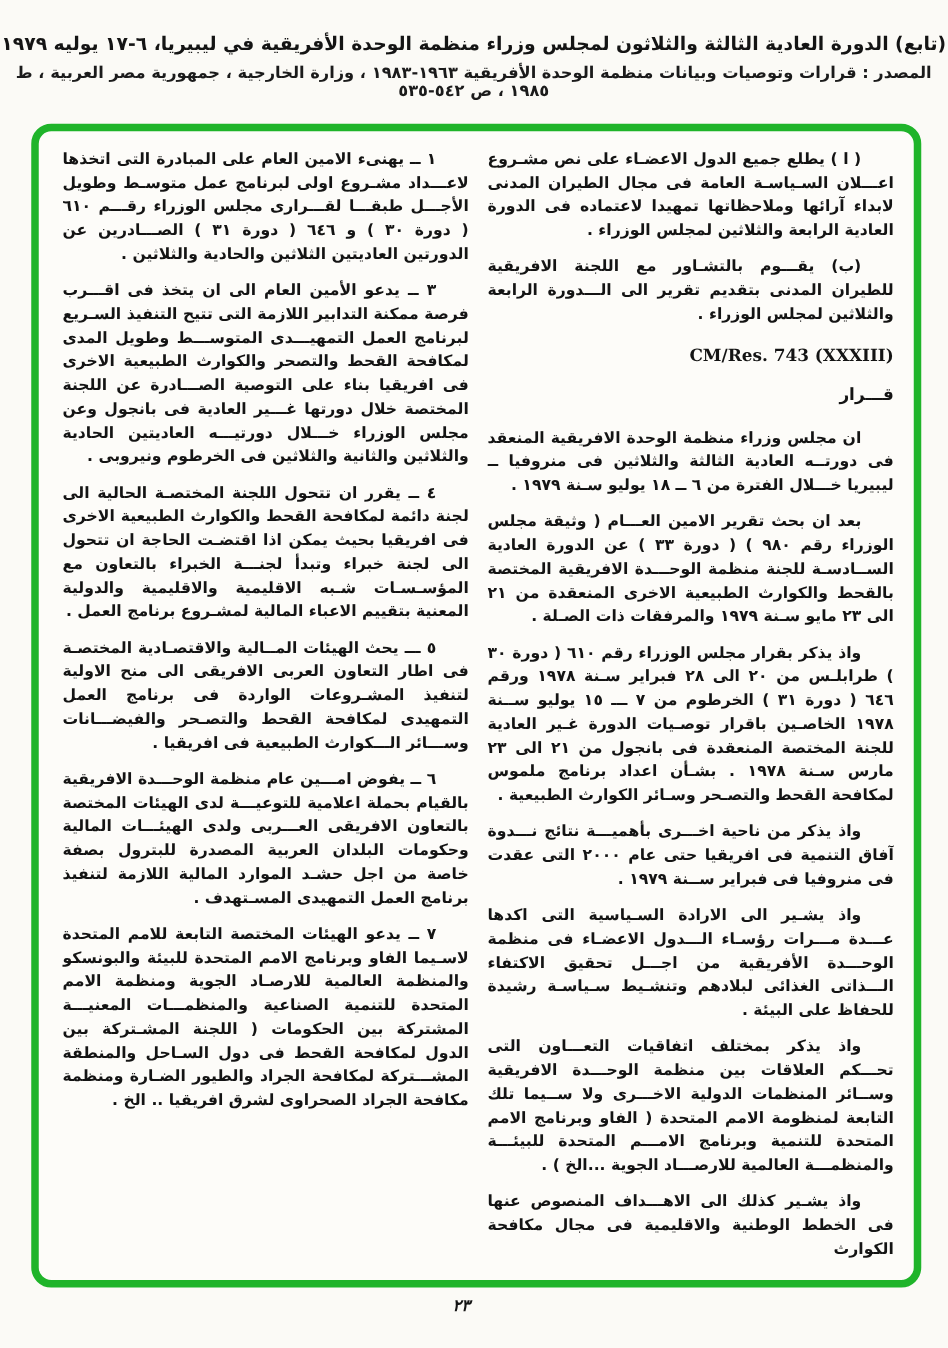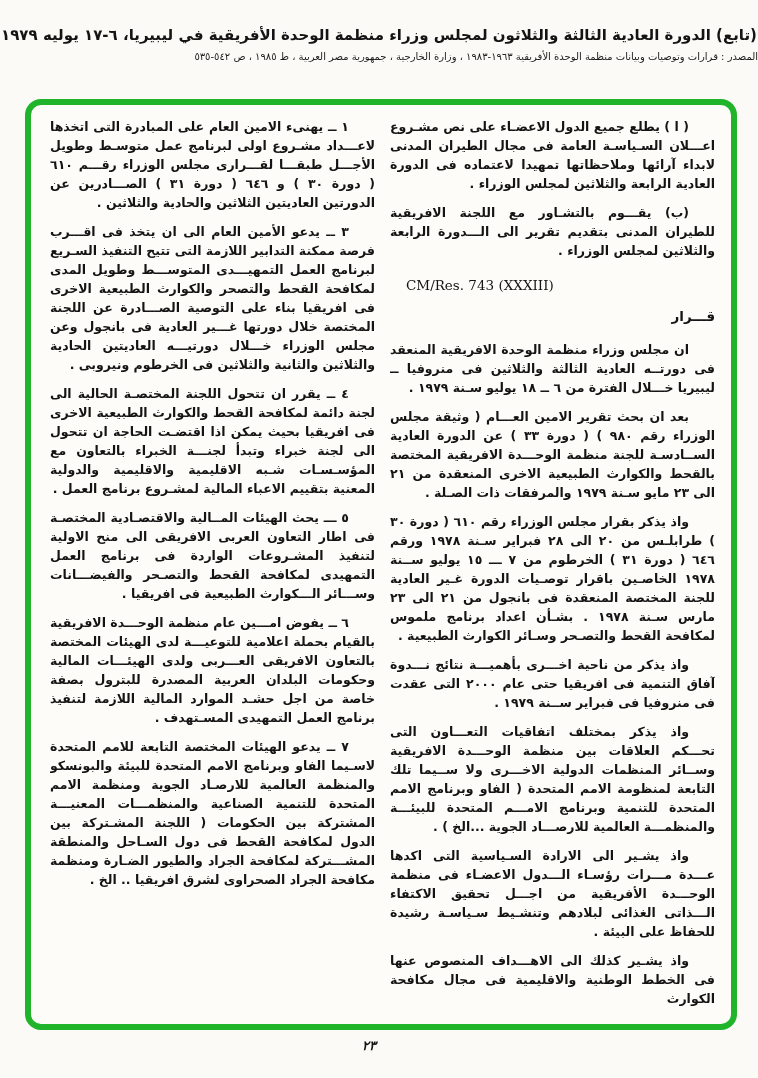--- a/index.html
+++ b/index.html
@@ -20,24 +20,23 @@
     text-align: center;
     padding-top: 26px;
   }
   .hdr-title {
     font-size: 15px;
     font-weight: bold;
     letter-spacing: 0;
   }
   .hdr-source {
     margin-top: 7px;
-    font-size: 10px;
-    font-weight: normal;
+    font-size: 13px;
+    font-weight: bold;
     color: #1b1b1b;
-    text-align: right;
   }
   
   .frame {
     position: absolute;
     left: 25px; top: 99px;
     width: 712px; height: 931px;
     box-sizing: border-box;
     border: 6px solid #1fb42a;
     border-radius: 16px;
     background: #fdfcf9;
@@ -56,25 +55,25 @@
     font-weight: bold;
     overflow: hidden;
   }
   .para {
     margin: 0 0 10px 0;
     text-indent: 26px;       
   }
   .para.flush { text-indent: 0; }
   .res-num {
     direction: ltr;
-    text-align: left;
+    text-align: right;
     font-family: "DejaVu Serif", serif;
-    font-weight: normal;
+    font-weight: bold;
     font-size: 13.5px;
-    margin: 16px 0 12px 16px;
+    margin: 16px 0 12px 4px;
   }
   .h-center {
     text-align: right;
     font-weight: bold;
     font-size: 13.5px;
     margin: 0 0 14px 0;
   }
   
   .page-num {
     position: absolute;
@@ -100,22 +99,22 @@
 
     <section class="col">
       <p class="para">( ا ) يطلع جميع الدول الاعضـاء على نص مشـروع اعـــلان السـياسـة العامة فى مجال الطيران المدنى لابداء آرائها وملاحظاتها تمهيدا لاعتماده فى الدورة العادية الرابعة والثلاثين لمجلس الوزراء .</p>
       <p class="para">(ب) يقـــوم بالتشـاور مع اللجنة الافريقية للطيران المدنى بتقديم تقرير الى الـــدورة الرابعة والثلاثين لمجلس الوزراء .</p>
       <p class="res-num">CM/Res. 743 (XXXIII)</p>
       <h2 class="h-center">قـــرار</h2>
       <p class="para">ان مجلس وزراء منظمة الوحدة الافريقية المنعقد فى دورتــه العادية الثالثة والثلاثين فى منروفيا ــ ليبيريا خـــلال الفترة من ٦ ــ ١٨ يوليو سـنة ١٩٧٩ .</p>
       <p class="para">بعد ان بحث تقرير الامين العـــام ( وثيقة مجلس الوزراء رقم ٩٨٠ ) ( دورة ٣٣ ) عن الدورة العادية الســادسـة للجنة منظمة الوحـــدة الافريقية المختصة بالقحط والكوارث الطبيعية الاخرى المنعقدة من ٢١ الى ٢٣ مايو سـنة ١٩٧٩ والمرفقات ذات الصـلة .</p>
       <p class="para">واذ يذكر بقرار مجلس الوزراء رقم ٦١٠ ( دورة ٣٠ ) طرابلـس من ٢٠ الى ٢٨ فبراير سـنة ١٩٧٨ ورقم ٦٤٦ ( دورة ٣١ ) الخرطوم من ٧ ـــ ١٥ يوليو ســنة ١٩٧٨ الخاصـين باقرار توصـيات الدورة غـير العادية للجنة المختصة المنعقدة فى بانجول من ٢١ الى ٢٣ مارس سـنة ١٩٧٨ . بشـأن اعداد برنامج ملموس لمكافحة القحط والتصـحر وسـائر الكوارث الطبيعية .</p>
       <p class="para">واذ يذكر من ناحية اخـــرى بأهميـــة نتائج نـــدوة آفاق التنمية فى افريقيا حتى عام ٢٠٠٠ التى عقدت فى منروفيا فى فبراير ســنة ١٩٧٩ .</p>
+      <p class="para">واذ يشـير الى الارادة السـياسية التى اكدها عـــدة مـــرات رؤسـاء الـــدول الاعضـاء فى منظمة الوحـــدة الأفريقية من اجـــل تحقيق الاكتفاء الـــذاتى الغذائى لبلادهم وتنشـيط سـياسـة رشيدة للحفاظ على البيئة .</p>
       <p class="para">واذ يذكر بمختلف اتفاقيات التعـــاون التى تحـــكم العلاقات بين منظمة الوحـــدة الافريقية وســائر المنظمات الدولية الاخـــرى ولا ســيما تلك التابعة لمنظومة الامم المتحدة ( الفاو وبرنامج الامم المتحدة للتنمية وبرنامج الامـــم المتحدة للبيئـــة والمنظمـــة العالمية للارصـــاد الجوية ...الخ ) .</p>
-      <p class="para">واذ يشـير الى الارادة السـياسية التى اكدها عـــدة مـــرات رؤسـاء الـــدول الاعضـاء فى منظمة الوحـــدة الأفريقية من اجـــل تحقيق الاكتفاء الـــذاتى الغذائى لبلادهم وتنشـيط سـياسـة رشيدة للحفاظ على البيئة .</p>
       <p class="para">واذ يشـير كذلك الى الاهـــداف المنصوص عنها فى الخطط الوطنية والاقليمية فى مجال مكافحة الكوارث</p>
     </section>
 
     <section class="col">
       <p class="para">١ ــ يهنىء الامين العام على المبادرة التى اتخذها لاعـــداد مشـروع اولى لبرنامج عمل متوسـط وطويل الأجـــل طبقـــا لقـــرارى مجلس الوزراء رقـــم ٦١٠ ( دورة ٣٠ ) و ٦٤٦ ( دورة ٣١ ) الصـــادرين عن الدورتين العاديتين الثلاثين والحادية والثلاثين .</p>
       <p class="para">٣ ــ يدعو الأمين العام الى ان يتخذ فى اقـــرب فرصة ممكنة التدابير اللازمة التى تتيح التنفيذ السـريع لبرنامج العمل التمهيـــدى المتوســـط وطويل المدى لمكافحة القحط والتصحر والكوارث الطبيعية الاخرى فى افريقيا بناء على التوصية الصـــادرة عن اللجنة المختصة خلال دورتها غـــير العادية فى بانجول وعن مجلس الوزراء خـــلال دورتيـــه العاديتين الحادية والثلاثين والثانية والثلاثين فى الخرطوم ونيروبى .</p>
       <p class="para">٤ ــ يقرر ان تتحول اللجنة المختصـة الحالية الى لجنة دائمة لمكافحة القحط والكوارث الطبيعية الاخرى فى افريقيا بحيث يمكن اذا اقتضـت الحاجة ان تتحول الى لجنة خبراء وتبدأ لجنـــة الخبراء بالتعاون مع المؤسـسـات شـبه الاقليمية والاقليمية والدولية المعنية بتقييم الاعباء المالية لمشـروع برنامج العمل .</p>
       <p class="para">٥ ـــ يحث الهيئات المــالية والاقتصـادية المختصـة فى اطار التعاون العربى الافريقى الى منح الاولية لتنفيذ المشـروعات الواردة فى برنامج العمل التمهيدى لمكافحة القحط والتصـحر والفيضـــانات وســـائر الـــكوارث الطبيعية فى افريقيا .</p>
       <p class="para">٦ ــ يفوض امـــين عام منظمة الوحـــدة الافريقية بالقيام بحملة اعلامية للتوعيـــة لدى الهيئات المختصة بالتعاون الافريقى العـــربى ولدى الهيئـــات المالية وحكومات البلدان العربية المصدرة للبترول بصفة خاصة من اجل حشـد الموارد المالية اللازمة لتنفيذ برنامج العمل التمهيدى المسـتهدف .</p>
       <p class="para">٧ ــ يدعو الهيئات المختصة التابعة للامم المتحدة لاسـيما الفاو وبرنامج الامم المتحدة للبيئة والبونسكو والمنظمة العالمية للارصـاد الجوية ومنظمة الامم المتحدة للتنمية الصناعية والمنظمـــات المعنيـــة المشتركة بين الحكومات ( اللجنة المشـتركة بين الدول لمكافحة القحط فى دول السـاحل والمنطقة المشـــتركة لمكافحة الجراد والطيور الضـارة ومنظمة مكافحة الجراد الصحراوى لشرق افريقيا .. الخ .</p>

